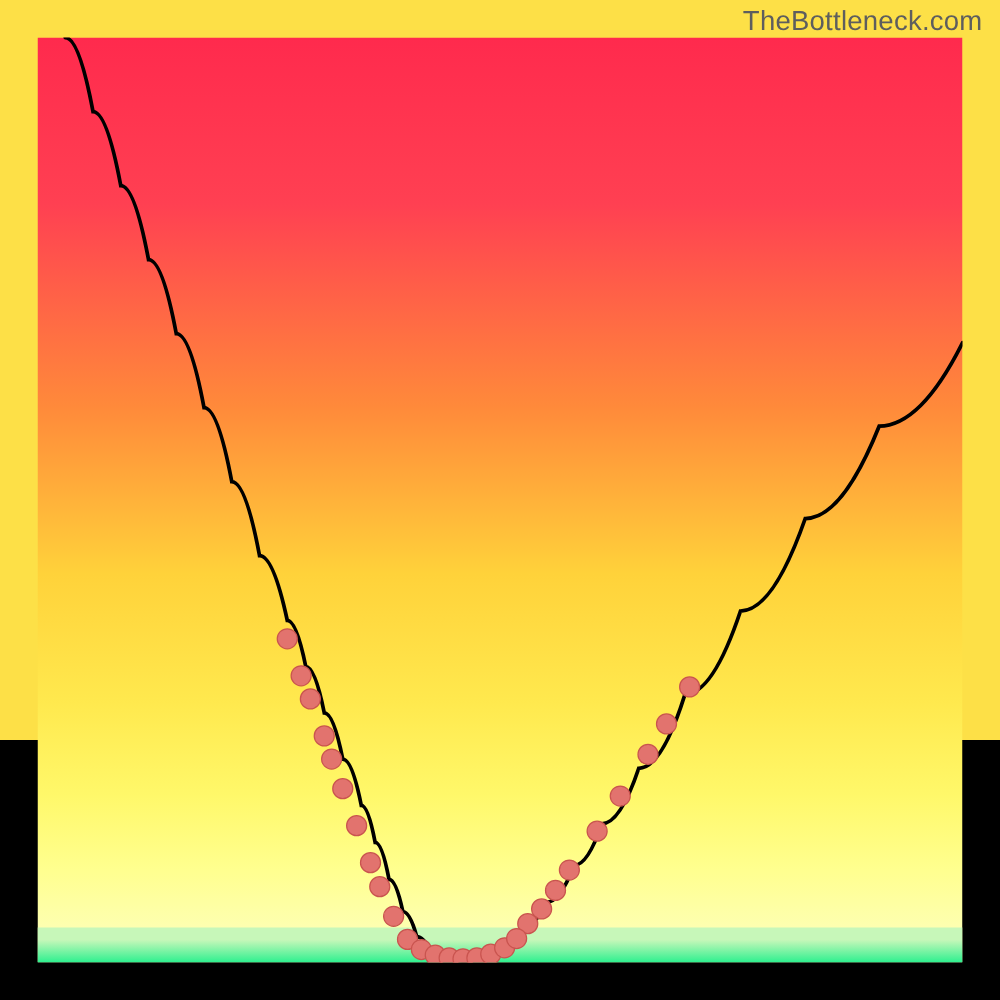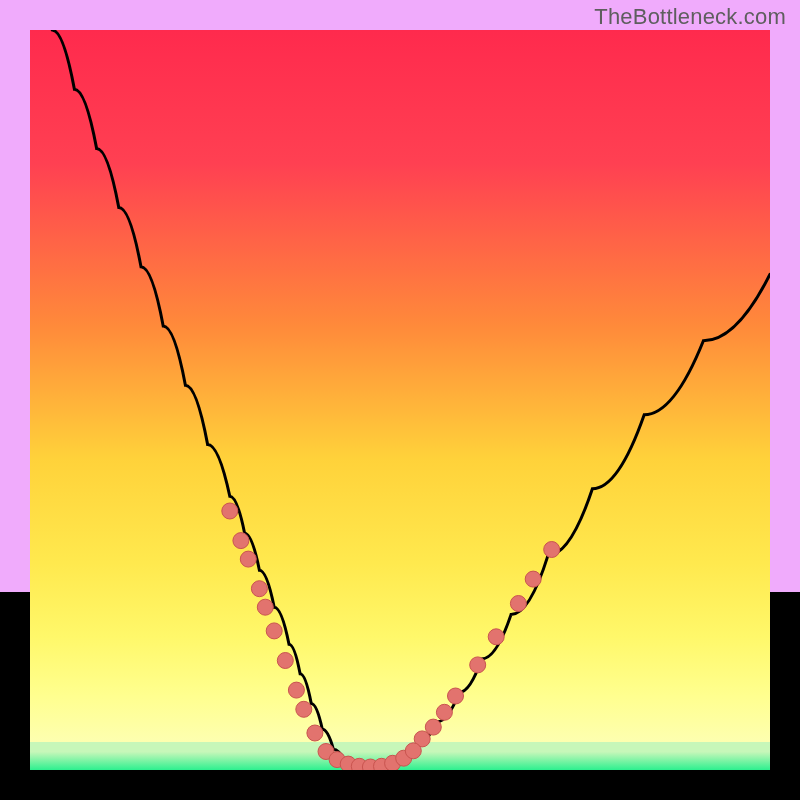--- a/index.html
+++ b/index.html
@@ -10,21 +10,21 @@
     overflow: hidden;
     background: #000;
     font-family: Arial, Helvetica, sans-serif;
   }
   .frame {
     position: absolute;
     left: 0;
     top: 0;
     width: 800px;
     height: 592px;
-    background: #f0abfc;
+    background: #fde047;
   }
   .plot {
     position: absolute;
     left: 30px;
     top: 30px;
     width: 740px;
     height: 740px;
     overflow: hidden;
   }
   .gradient {

